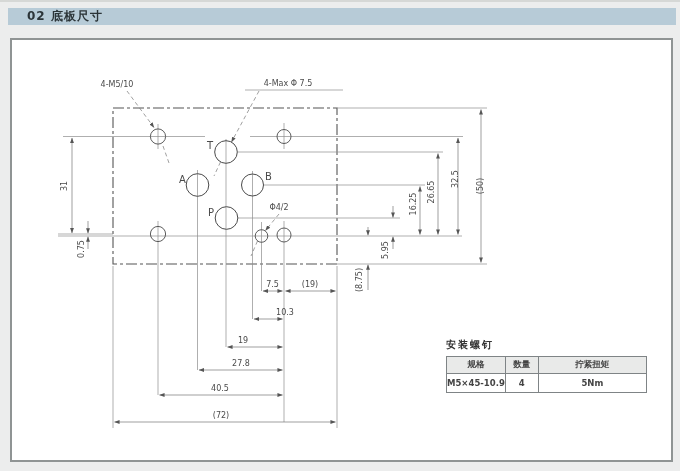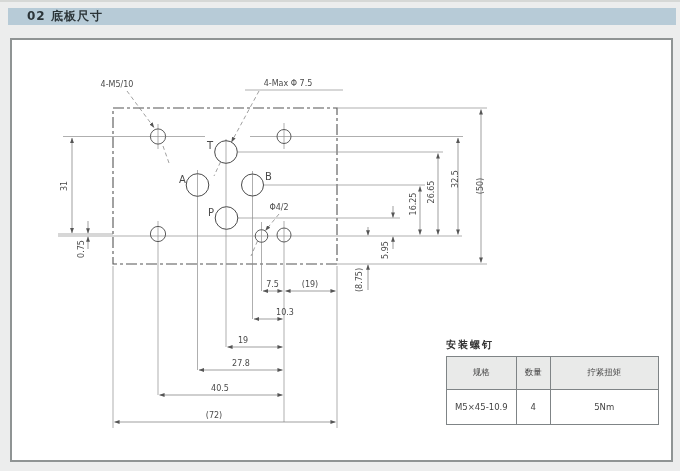--- a/index.html
+++ b/index.html
@@ -30,22 +30,22 @@
   .tbl-title{
     position:absolute;left:446px;top:338px;
     font-size:10px;font-weight:600;color:#333;letter-spacing:2px;white-space:nowrap;
   }
   table.screws{
     position:absolute;left:446px;top:356px;
     border-collapse:collapse;font-size:8.5px;color:#444;
     table-layout:fixed;
   }
   table.screws th, table.screws td{
-    border:1px solid #7f8486;text-align:center;padding:8px;
-    font-weight:normal;overflow:hidden;white-space:nowrap;
+    border:1px solid #7f8486;text-align:center;padding:0;
+    font-weight:bold;overflow:hidden;white-space:nowrap;
   }
   table.screws th{background:#e9eae9;height:16px;}
   table.screws td{height:18px;background:#fff;text-align:center;}
   .c1{width:56px;} .c2{width:33px;} .c3{width:108px;}
 </style>
 </head>
 <body>
 
 <div class="topline"></div>
 
@@ -145,21 +145,21 @@
 <span class="lbl port" style="left:182.5px;top:180px;">A</span>
 <span class="lbl port" style="left:268.5px;top:177px;">B</span>
 <span class="lbl port" style="left:211px;top:213px;">P</span>
 
 <span class="lbl" style="left:272.5px;top:285px;">7.5</span>
 <span class="lbl" style="left:310px;top:285px;">(19)</span>
 <span class="lbl" style="left:285px;top:313px;">10.3</span>
 <span class="lbl" style="left:243px;top:341px;">19</span>
 <span class="lbl" style="left:241px;top:364px;">27.8</span>
 <span class="lbl" style="left:220px;top:389px;">40.5</span>
-<span class="lbl" style="left:214px;top:416px;">(72)</span>
+<span class="lbl" style="left:221px;top:416px;">(72)</span>
 
 <span class="lbl rot" style="left:65px;top:186px;">31</span>
 <span class="lbl rot" style="left:82px;top:249px;">0.75</span>
 <span class="lbl rot" style="left:386px;top:250px;">5.95</span>
 <span class="lbl rot" style="left:360px;top:280px;">(8.75)</span>
 <span class="lbl rot" style="left:413.5px;top:204px;">16.25</span>
 <span class="lbl rot" style="left:431.5px;top:192px;">26.65</span>
 <span class="lbl rot" style="left:456px;top:179px;">32.5</span>
 <span class="lbl rot" style="left:480.5px;top:186px;">(50)</span>
 

